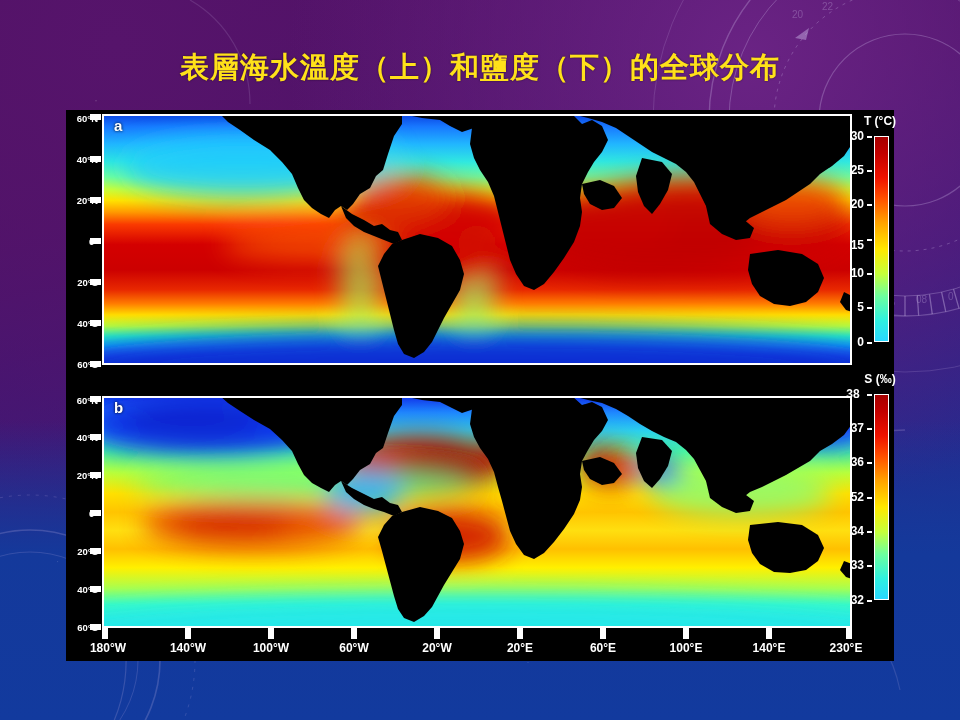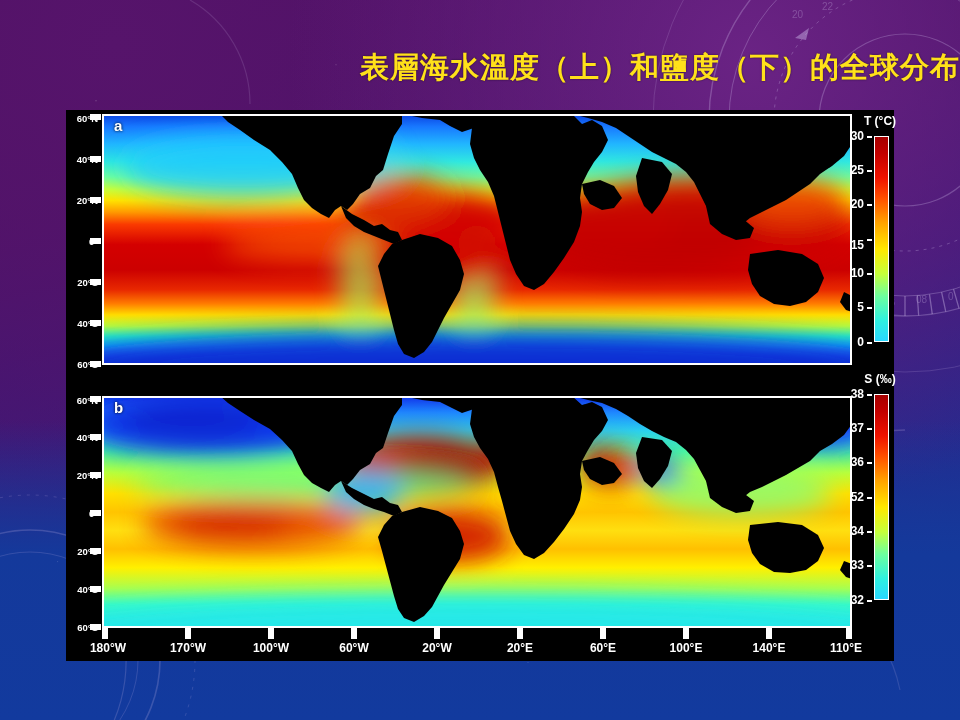--- a/index.html
+++ b/index.html
@@ -33,21 +33,21 @@
       radial-gradient(1px 1px at 85% 44%,rgba(255,255,255,.45),transparent),
       radial-gradient(1px 1px at 93% 88%,rgba(255,255,255,.35),transparent),
       radial-gradient(1px 1px at 6% 78%,rgba(255,255,255,.3),transparent),
       radial-gradient(1px 1px at 55% 92%,rgba(255,255,255,.3),transparent);
   }
   #bg svg{position:absolute;inset:0;}
 
   
   #title{
     position:absolute;left:0;right:0;top:48px;
-    text-align:right;
+    text-align:center;
     color:#ffe11a;
     font-family:"DejaVu Sans","Liberation Sans",sans-serif;
     font-size:29px;font-weight:700;letter-spacing:1px;
     text-shadow:0 0 2px rgba(0,0,0,.6);
     white-space:nowrap;
   }
 
   
   #figure{
     position:absolute;left:66px;top:110px;width:828px;height:551px;
@@ -425,45 +425,45 @@
       <div class="ytick" style="top:190px;"></div>
       <div class="ylab" style="top:193px;">40°S</div>
       <div class="ytick" style="top:228px;"></div>
       <div class="ylab" style="top:231px;">60°S</div>
     </div>
 
     <div style="position:absolute;left:36px;top:256px;width:750px;height:17px;">
       <div class="xtick" style="left:0px;top:0px;"></div>
       <div class="xlab" style="left:6px;top:13px;">180°W</div>
       <div class="xtick" style="left:83px;top:0px;"></div>
-      <div class="xlab" style="left:86px;top:13px;">170°W</div>
+      <div class="xlab" style="left:86px;top:13px;">140°W</div>
       <div class="xtick" style="left:166px;top:0px;"></div>
       <div class="xlab" style="left:169px;top:13px;">100°W</div>
       <div class="xtick" style="left:249px;top:0px;"></div>
       <div class="xlab" style="left:252px;top:13px;">60°W</div>
       <div class="xtick" style="left:332px;top:0px;"></div>
       <div class="xlab" style="left:335px;top:13px;">20°W</div>
       <div class="xtick" style="left:415px;top:0px;"></div>
       <div class="xlab" style="left:418px;top:13px;">20°E</div>
       <div class="xtick" style="left:498px;top:0px;"></div>
       <div class="xlab" style="left:501px;top:13px;">60°E</div>
       <div class="xtick" style="left:581px;top:0px;"></div>
       <div class="xlab" style="left:584px;top:13px;">100°E</div>
       <div class="xtick" style="left:664px;top:0px;"></div>
       <div class="xlab" style="left:667px;top:13px;">140°E</div>
       <div class="xtick" style="left:744px;top:0px;"></div>
-      <div class="xlab" style="left:744px;top:13px;">110°E</div>
+      <div class="xlab" style="left:744px;top:13px;">230°E</div>
     </div>
 
     <div class="cb-wrap" style="left:790px;top:0px;width:38px;height:256px;">
       <div class="cb-title" style="left:24px;top:0px;">S (‰)</div>
       <div class="cb-bar" style="left:18px;top:22px;width:15px;height:206px;
                   background:linear-gradient(to top,#29d7ff 0%,#2ff0e0 10%,#6dff9e 22%,#c6ff3a 33%,#ffe800 45%,#ffa200 58%,#ff4f00 70%,#ef1200 80%,#c20000 92%,#a50000 100%);"></div>
       <div class="cb-tick" style="left:11px;top:22px;"></div>
-      <div class="cb-lab" style="left:-14px;top:22px;width:22px;">38</div>
+      <div class="cb-lab" style="left:-14px;top:22px;width:22px;text-align:center;">38</div>
       <div class="cb-tick" style="left:11px;top:56px;"></div>
       <div class="cb-lab" style="left:-14px;top:56px;width:22px;">37</div>
       <div class="cb-tick" style="left:11px;top:90px;"></div>
       <div class="cb-lab" style="left:-14px;top:90px;width:22px;">36</div>
       <div class="cb-tick" style="left:11px;top:125px;"></div>
       <div class="cb-lab" style="left:-14px;top:125px;width:22px;">52</div>
       <div class="cb-tick" style="left:11px;top:159px;"></div>
       <div class="cb-lab" style="left:-14px;top:159px;width:22px;">34</div>
       <div class="cb-tick" style="left:11px;top:193px;"></div>
       <div class="cb-lab" style="left:-14px;top:193px;width:22px;">33</div>

